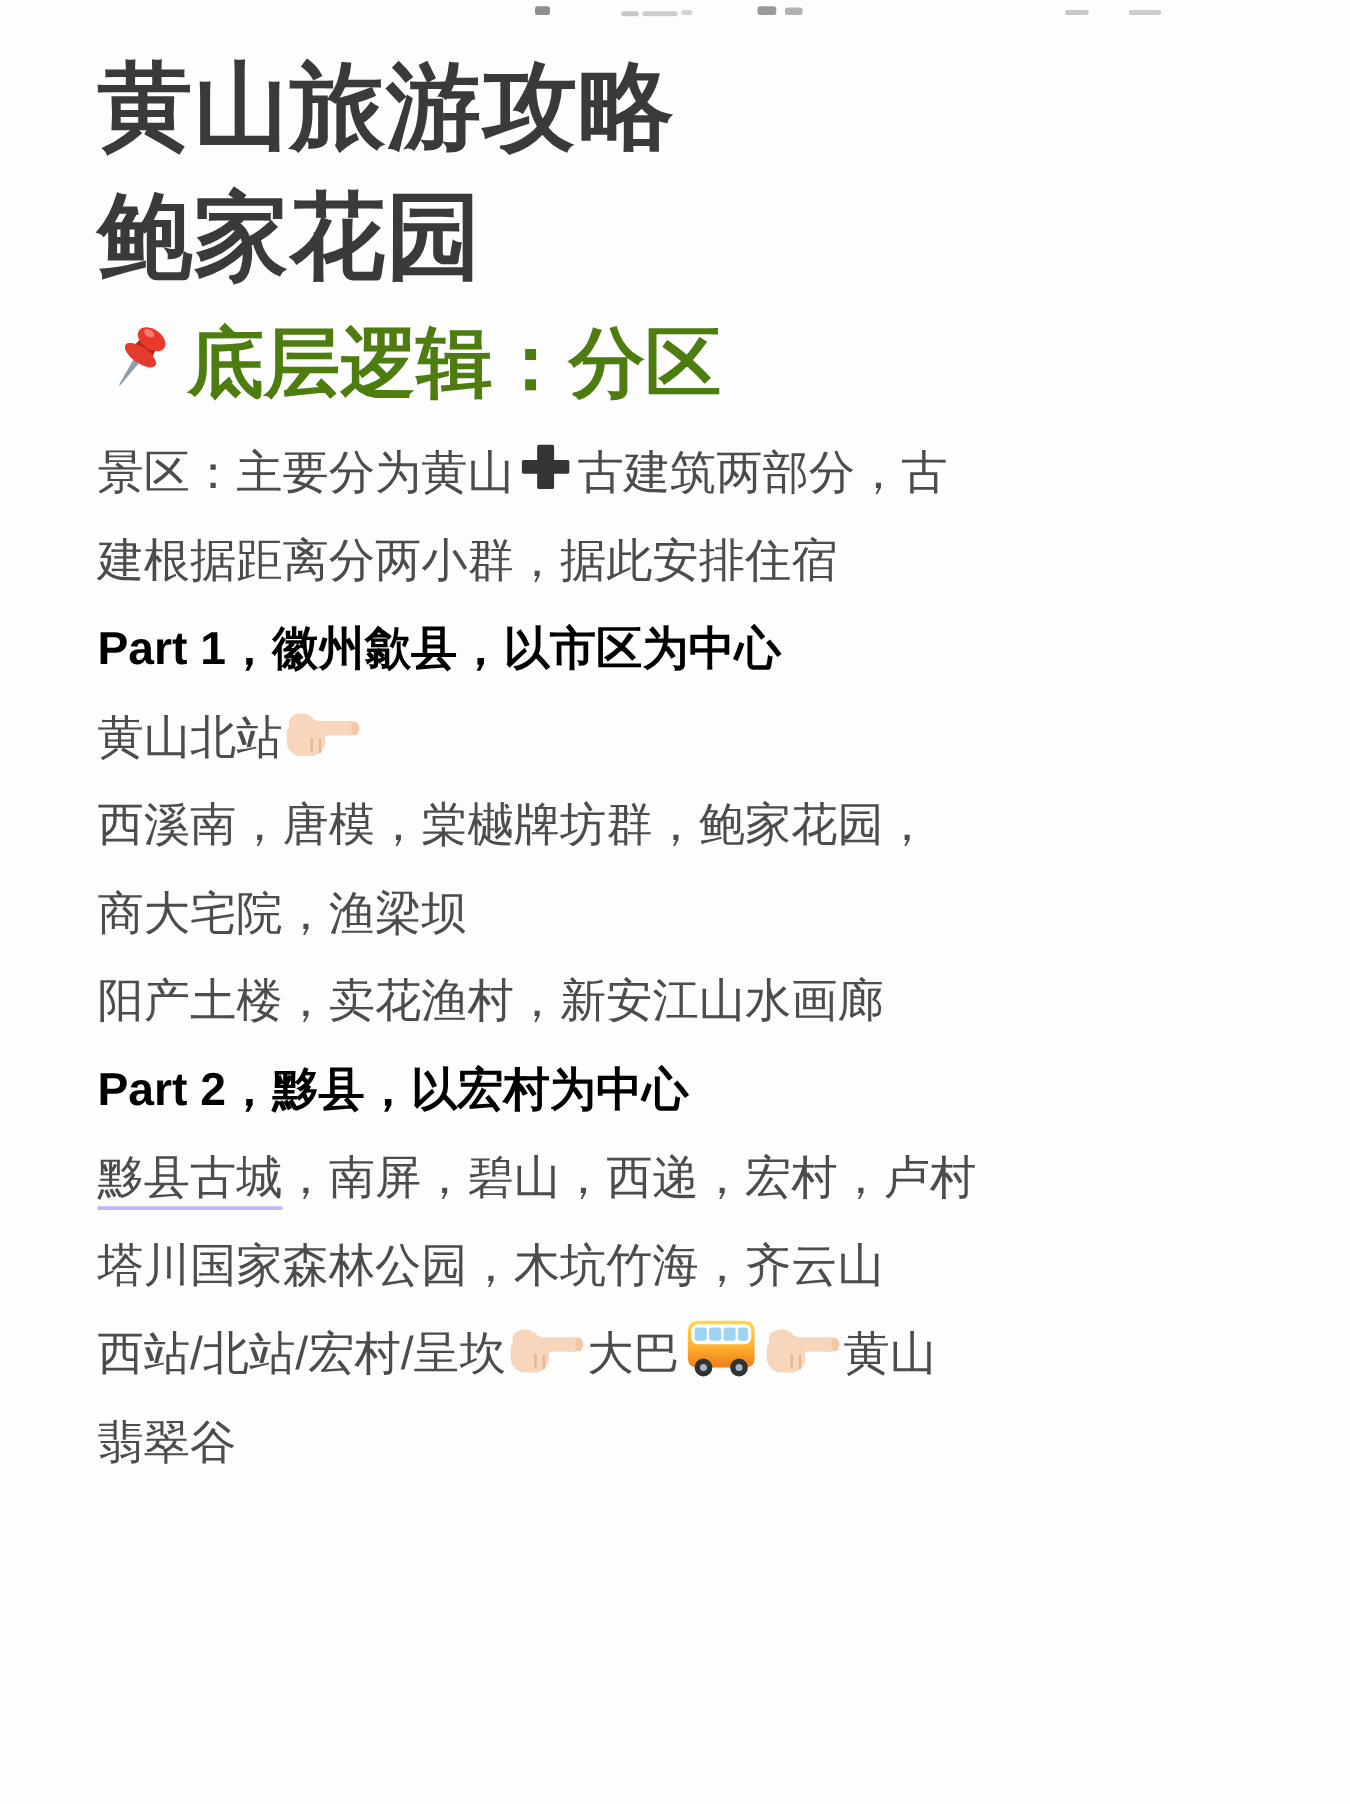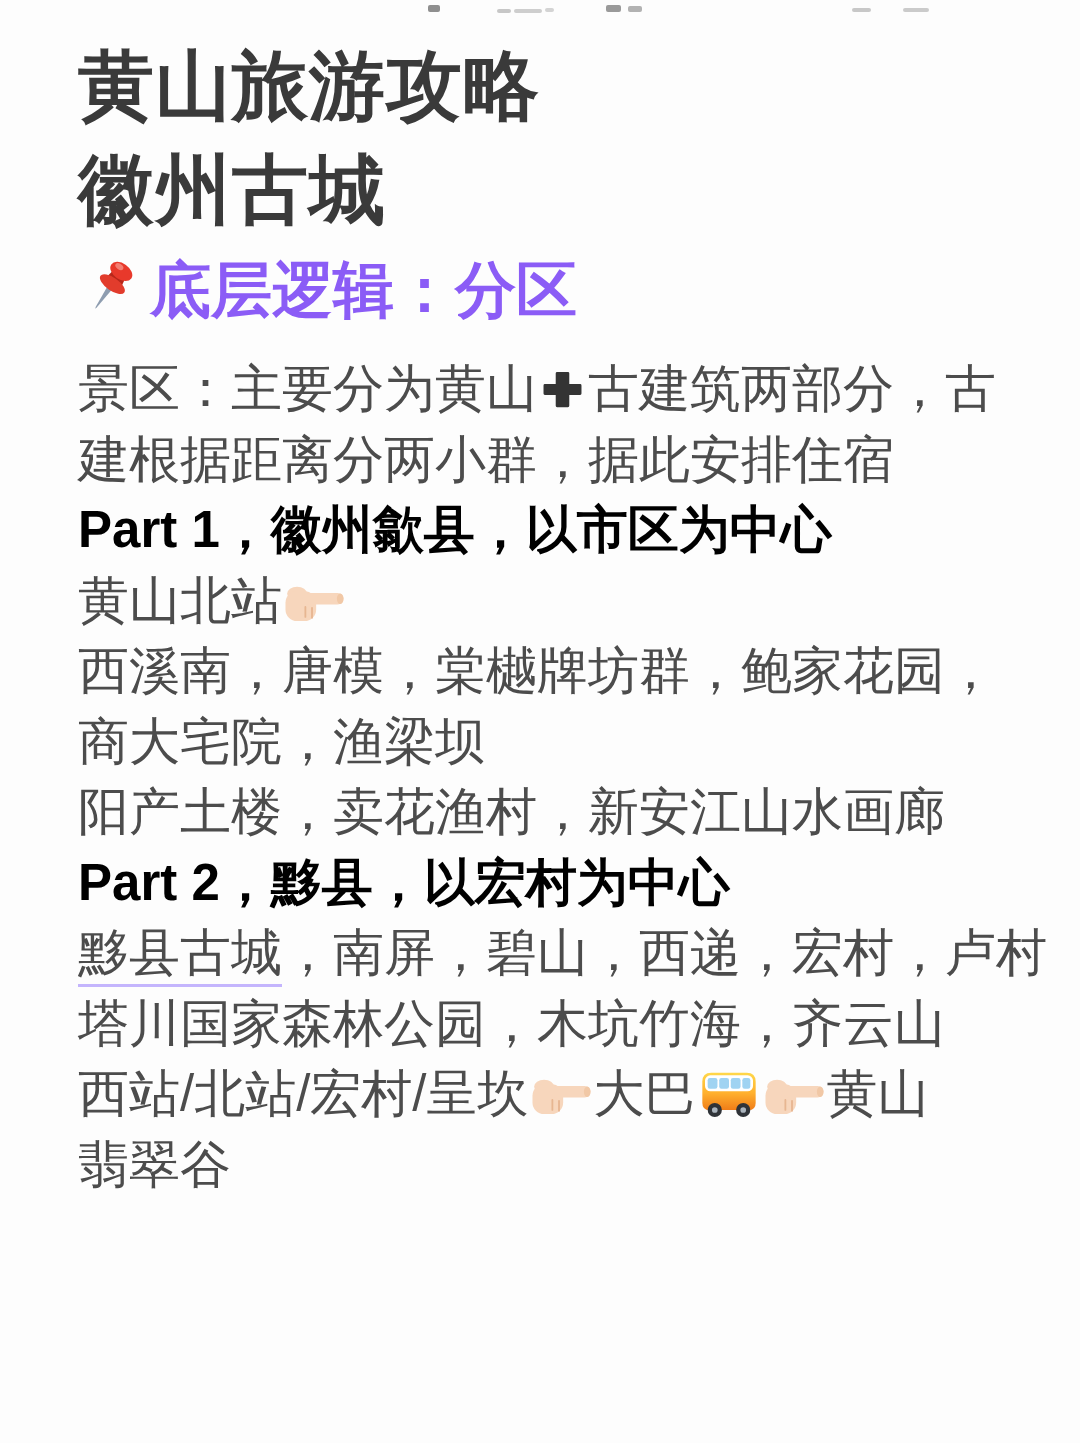--- a/index.html
+++ b/index.html
@@ -11,25 +11,25 @@
   .page{position:relative;width:1056px;height:1443px;}
   .remnants i{position:absolute;display:block;border-radius:2px;}
   .content{padding:34px 20px 0 78px;color:#4c4c4c;}
   .title{
     margin:0;font-size:76px;line-height:104px;font-weight:700;
     color:#3a3a3a;letter-spacing:1px;
   }
   .title .tline{display:block;white-space:nowrap;}
   .heading{
     margin-top:12px;display:flex;align-items:center;
-    font-size:61px;line-height:72px;font-weight:700;color:#8b5cf6;
+    font-size:61px;line-height:72px;font-weight:700;color:#4d7c0f;
     white-space:nowrap;
   }
   .heading .icon{margin-right:6px;}
-  .body{margin-top:28px;font-size:51px;line-height:70.5px;color:#4c4c4c;}
+  .body{margin-top:17px;font-size:37px;line-height:70.5px;color:#4c4c4c;}
   .line{margin:0;white-space:nowrap;}
   .bold{font-weight:700;color:#000000;}
   .icon{display:inline-block;line-height:0;}
   .icon.pin svg{vertical-align:-12px;}
   .icon.plus svg{vertical-align:-7px;margin:0 2px;}
   .icon.finger svg{vertical-align:-9px;margin:0 1px;}
   .icon.bus svg{vertical-align:-10px;margin:0 1px;}
   .underlined{
     border-bottom:3px solid #c4b5fd;
     padding-bottom:3px;
@@ -48,21 +48,21 @@
     <i style="left:606px;top:5px;width:15px;height:7px;background:#9a9a9a;"></i>
     <i style="left:628px;top:6px;width:14px;height:6px;background:#b2b2b2;"></i>
     <i style="left:852px;top:8px;width:19px;height:4px;background:#c8c8c8;"></i>
     <i style="left:903px;top:8px;width:26px;height:4px;background:#cbcbcb;"></i>
   </div>
 
   <div class="content">
 
     <h1 class="title">
       <span class="tline">黄山旅游攻略</span>
-      <span class="tline">徽州古城</span>
+      <span class="tline">鲍家花园</span>
     </h1>
 
     <div class="heading">
       <span class="icon pin">
         <svg viewBox="0 0 68 68" width="66" height="66">
           <g transform="rotate(35 34 30)">
             <path d="M31.2 33 h5.6 l-2.2 23.5 -0.6 2 -0.6 -2 z" fill="#8e9db0"></path>
             <path d="M27 13 h14 l2.4 13 h-18.8 z" fill="#b7271a"></path>
             <ellipse cx="34" cy="27.5" rx="15" ry="6.6" fill="#e23c2c"></ellipse>
             <ellipse cx="34" cy="11.5" rx="12.6" ry="8.2" fill="#e8392b"></ellipse>

